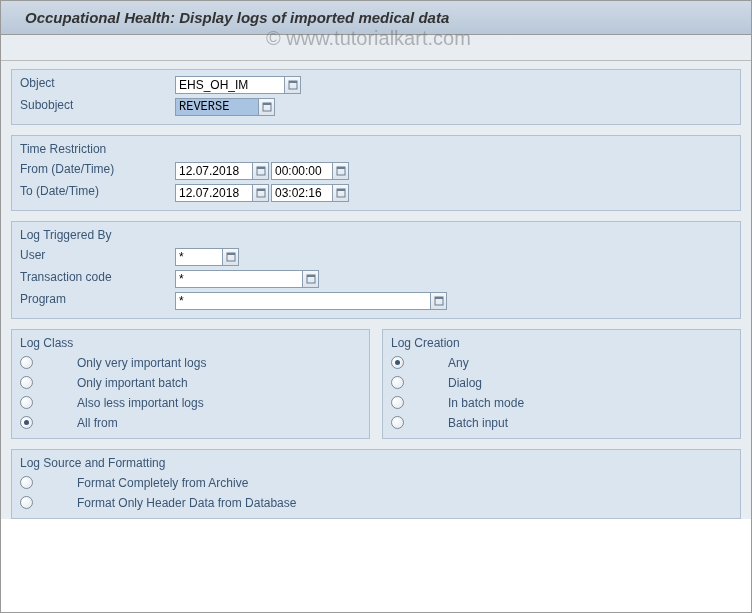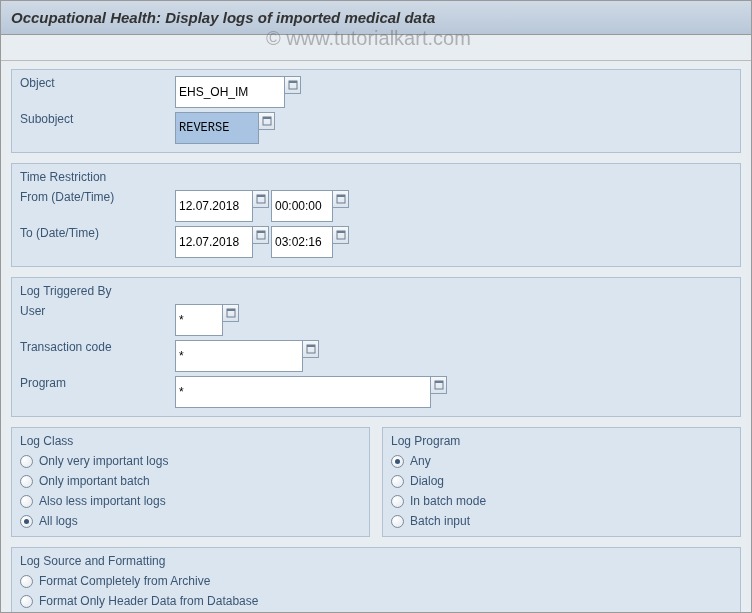--- a/index.html
+++ b/index.html
@@ -10,21 +10,21 @@
     body {
       font-family: Arial, Helvetica, sans-serif;
       font-size: 12px;
       background: #fff;
       width: 752px;
       height: 613px;
       border: 1px solid #999;
     }
     .title-bar {
       background: linear-gradient(to bottom, #d0dae6 0%, #b8c7d8 100%);
-      padding: 8px 10px;
+      padding: 8px 24px;
       border-bottom: 1px solid #999;
     }
     .title-text {
       font-size: 15px;
       font-weight: bold;
       font-style: italic;
       color: #333;
     }
     .toolbar {
       height: 26px;
@@ -79,21 +79,21 @@
     }
     .field-row:last-child { margin-bottom: 0; }
     .field-label {
       width: 155px;
       color: #3a5675;
       font-size: 12px;
     }
     .text-input {
       background: #fff;
       border: 1px solid #8b9db0;
-      height: 32px;
+      height: 18px;
       padding: 0 3px;
       font-size: 12px;
       font-family: Arial, sans-serif;
       vertical-align: middle;
     }
     .text-input.selected {
       background: #a9c4e2;
     }
     .f4-btn {
       display: inline-flex;
@@ -103,23 +103,24 @@
       height: 18px;
       background: linear-gradient(to bottom, #f6f8fa, #dbe3ec);
       border: 1px solid #8b9db0;
       border-left: none;
       vertical-align: middle;
       cursor: pointer;
     }
     .f4-btn svg { width: 10px; height: 10px; }
     .radio-row {
       display: flex;
-      align-items: center;
+      align-items: flex-start;
       margin-bottom: 6px;
       cursor: pointer;
+      gap: 38px;
     }
     .radio-row:last-child { margin-bottom: 0; }
     .radio {
       width: 13px;
       height: 13px;
       border: 1px solid #7a8a9a;
       border-radius: 50%;
       margin-right: 6px;
       background: radial-gradient(circle at 30% 30%, #fff, #e2e7ed);
       display: inline-flex;
@@ -257,26 +258,26 @@
             <span class="radio-label">Only important batch</span>
           </div>
           <div class="radio-row">
             <span class="radio"></span>
             <span class="radio-label">Also less important logs</span>
           </div>
           <div class="radio-row">
             <span class="radio checked">
               <span class="dot"></span>
             </span>
-            <span class="radio-label">All logs</span>
+            <span class="radio-label">All from</span>
           </div>
         </div>
     </div>
     <div class="group-box">
-      <div class="group-title">Log Program</div>
+      <div class="group-title">Log Creation</div>
       <div>
           <div class="radio-row">
             <span class="radio checked">
               <span class="dot"></span>
             </span>
             <span class="radio-label">Any</span>
           </div>
           <div class="radio-row">
             <span class="radio"></span>
             <span class="radio-label">Dialog</span>

